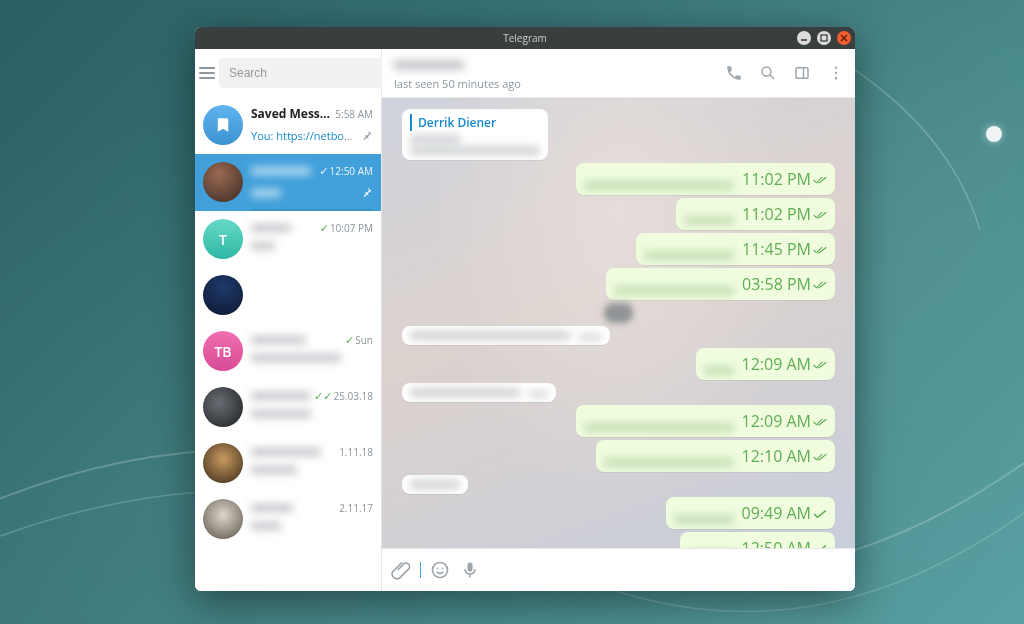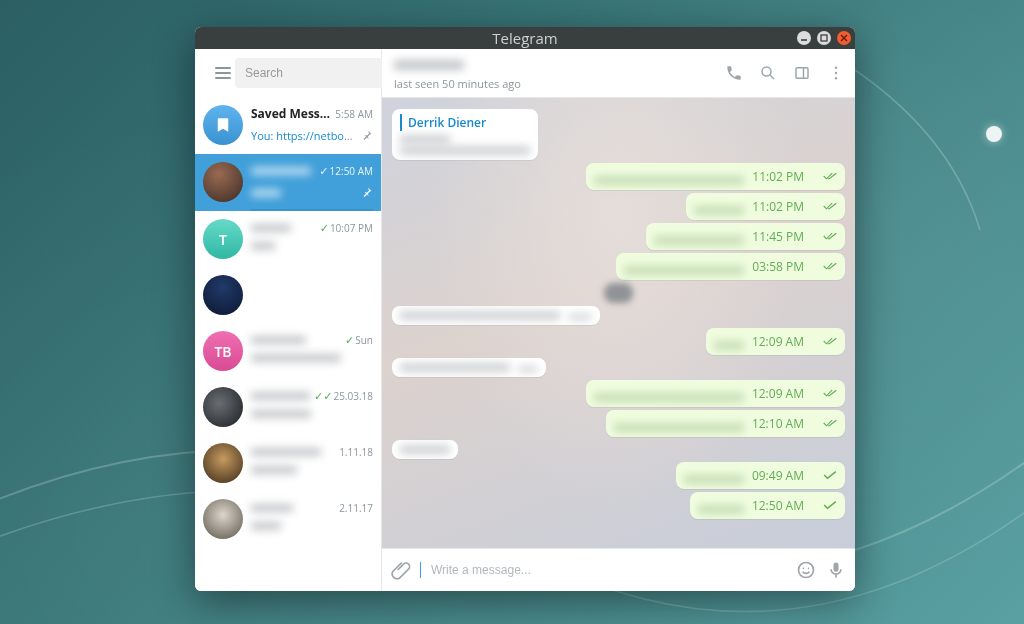--- a/index.html
+++ b/index.html
@@ -54,21 +54,21 @@
     position:absolute; left:195px; top:27px;
     width:660px; height:564px;
     border-radius:6px;
     box-shadow: 0 10px 40px rgba(0,0,0,0.45);
     overflow:hidden;
     background:#fff;
   }
   .titlebar {
     height:22px; background:var(--titlebar-bg); color:var(--titlebar-fg);
     display:flex; align-items:center; position:relative;
-    font-size:15px;
+    font-size:10px;
   }
   .titlebar .title { position:absolute; left:0; right:0; text-align:center; }
   .win-controls { position:absolute; right:4px; top:0; height:22px; display:flex; align-items:center; gap:6px; }
   .win-btn {
     width:14px; height:14px; border-radius:50%;
     display:flex; align-items:center; justify-content:center;
     color:#2a2a2a; font-size:9px; cursor:default;
   }
   .win-min, .win-max { background:#dcdcdc; }
   .win-close { background:#f25c2e; }
@@ -78,21 +78,21 @@
     display:flex; height:calc(100% - 22px);
   }
   .sidebar {
     width:186px; flex:0 0 186px;
     background:var(--sidebar-bg);
     display:flex; flex-direction:column;
     border-right:1px solid var(--header-border);
   }
   .sidebar-top {
     height:48px; display:flex; align-items:center; gap:4px;
-    padding:0 6px 0 20px;
+    padding:0 6px 0 4px;
   }
   .menu-btn {
     width:32px; height:32px; display:flex; align-items:center; justify-content:center;
     color:#8d969c; border-radius:4px;
   }
   .hamburger { width:16px; height:12px; position:relative; }
   .hamburger span {
     position:absolute; left:0; right:0; height:2px; background:#8d969c; border-radius:1px;
   }
   .hamburger span:nth-child(1){top:0}
@@ -165,21 +165,21 @@
   .chat-header-name { font-size:13px; font-weight:700; color:var(--text-dark); }
   .chat-header-status { font-size:11px; color:var(--muted); }
   .header-actions { display:flex; align-items:center; gap:12px; color:#8d969c; }
   .header-actions .icon-btn { width:22px; height:22px; display:flex; align-items:center; justify-content:center; }
 
   
   .messages {
     flex:1; overflow:hidden; padding:8px 10px;
     position:relative;
   }
-  .msg-row { display:flex; margin:3px 0; }
+  .msg-row { display:flex; margin:3px 10px; }
   .msg-row.in { justify-content:flex-start; }
   .msg-row.out { justify-content:flex-end; }
   .msg-row.center { justify-content:center; }
   .date-badge {
     background:rgba(118,124,130,0.75); color:#fff;
     font-size:10px; padding:3px 8px; border-radius:9px;
     filter:blur(3px);
   }
   .bubble {
     max-width:75%; border-radius:8px; padding:5px 8px 5px 8px;
@@ -189,22 +189,22 @@
   }
   .bubble.in { background:var(--bubble-in); color:#333; }
   .bubble.out { background:var(--bubble-out); color:#333; }
   .bubble .content { display:flex; align-items:center; gap:4px; }
   .b-bar {
     display:inline-block; height:9px; border-radius:2px;
     background:#c6c9cc;
   }
   .bubble.out .b-bar { background:#bfd7ae; }
   .bubble .meta {
-    font-size:12px; white-space:nowrap; align-self:flex-end;
-    display:flex; align-items:center; gap:19px;
+    font-size:16px; white-space:nowrap; align-self:flex-end;
+    display:flex; align-items:center; gap:2px;
   }
   .bubble.out .meta { color:var(--bubble-out-meta); }
   .bubble.in .meta { color:#a0a6ab; }
   .checks svg { width:14px; height:10px; }
   .fwd-header {
     font-size:12px; font-weight:600; color:var(--link);
     border-left:2px solid var(--link); padding-left:6px; margin-bottom:2px;
   }
   .in-stack .bubble { flex-direction:column; align-items:flex-start; gap:2px; }
 
@@ -614,21 +614,20 @@
 
         </div>
 
         <div class="composer">
           <div class="icon-btn">
             <svg viewBox="0 0 24 24" width="20" height="20">
                 <path fill="none" stroke="#9ea6ac" stroke-width="2" d="M8 12l7-7a4 4 0 0 1 6 6L10 22a6 6 0 0 1-8-8L13 3"></path>
               </svg>
           </div>
           <span class="input-caret"></span>
-          <input class="msg-input" placeholder="Write a message..." style="">
           <div class="icon-btn">
             <svg viewBox="0 0 24 24" width="20" height="20">
                 <circle cx="12" cy="12" r="9" fill="none" stroke="#9ea6ac" stroke-width="2"></circle>
                 <circle cx="9" cy="10" r="1" fill="#9ea6ac"></circle>
                 <circle cx="15" cy="10" r="1" fill="#9ea6ac"></circle>
                 <path d="M8 14c1 1.5 2.5 2 4 2s3-.5 4-2" fill="none" stroke="#9ea6ac" stroke-width="2"></path>
               </svg>
           </div>
           <div class="icon-btn">
             <svg viewBox="0 0 24 24" width="20" height="20">

